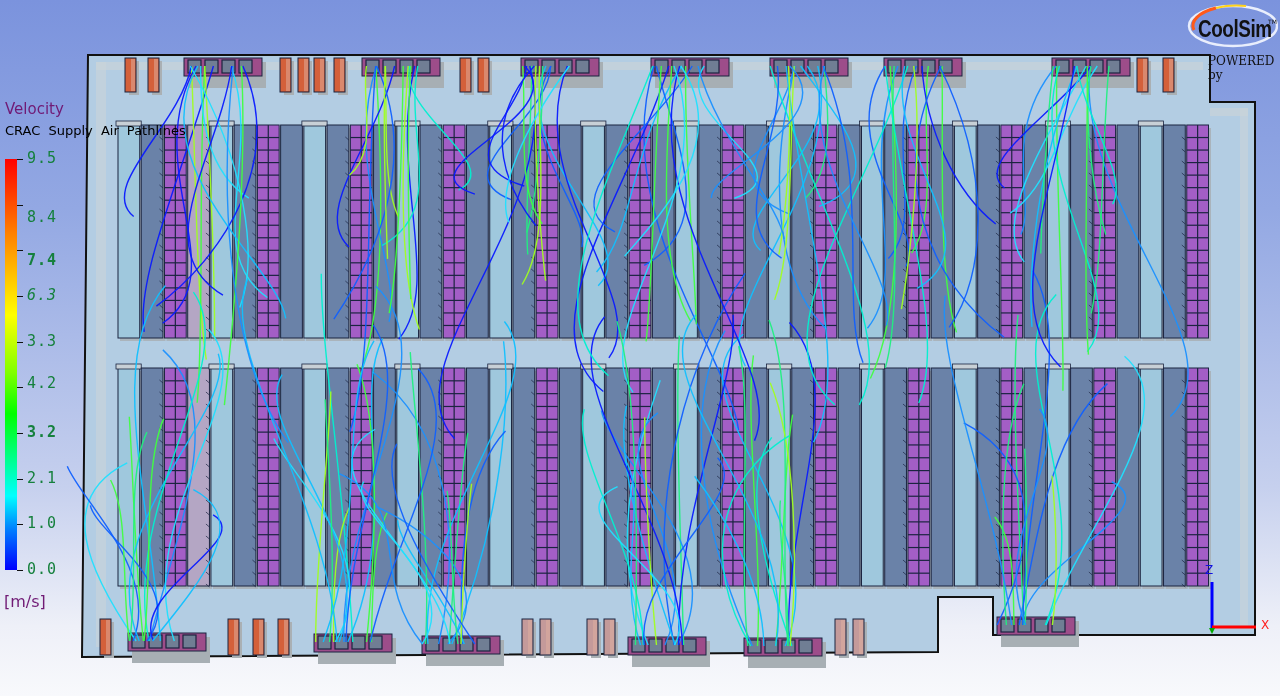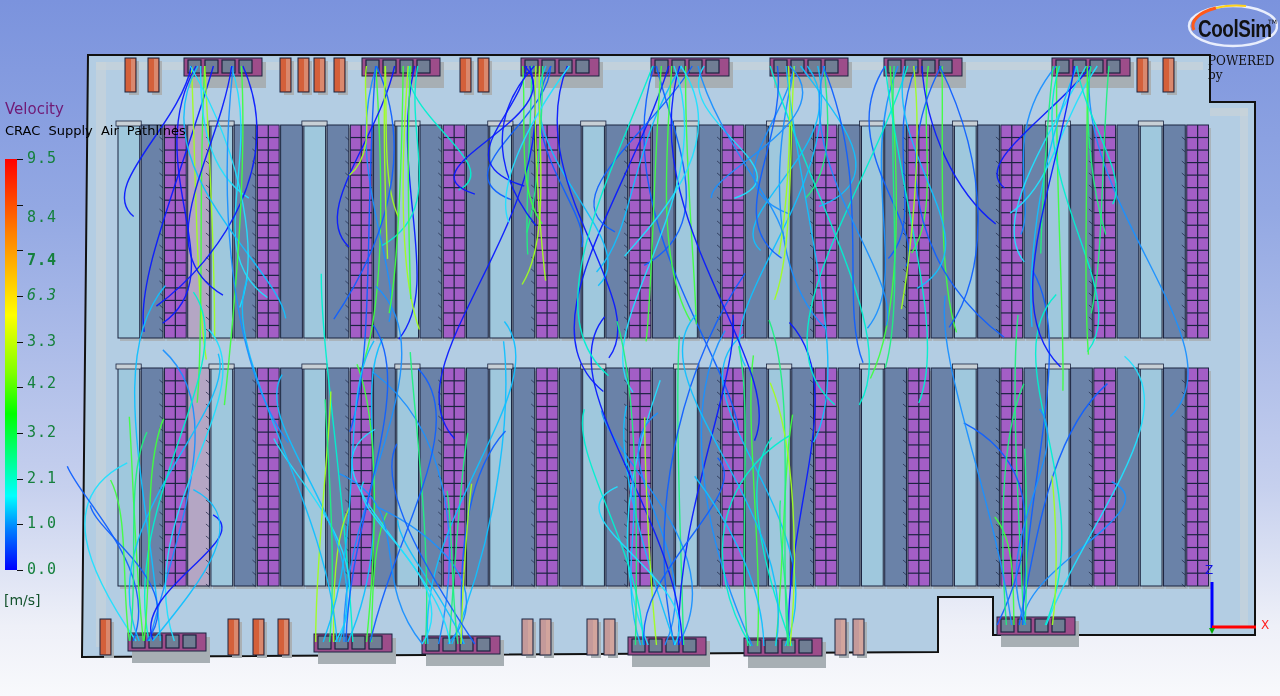--- a/index.html
+++ b/index.html
@@ -6,21 +6,21 @@
   body{width:1280px;height:696px;overflow:hidden;position:relative;
     background:linear-gradient(180deg,#7b93dd 0%,#93a8e3 30%,#c6d0ee 70%,#eef0f8 90%,#f8f9fc 100%);
     font-family:"DejaVu Sans","Liberation Sans",sans-serif;}
   #scene{position:absolute;left:0;top:0;}
   .legend-title{position:absolute;left:5px;top:100px;font-size:15px;color:#701a75;}
   .legend-sub{position:absolute;left:5px;top:123px;font-size:13px;color:#000000;white-space:nowrap;word-spacing:4px;}
   .colorbar{position:absolute;left:5px;top:159px;width:12px;height:411px;
     background:linear-gradient(180deg,#ff0000 0%,#ff8000 18%,#ffff00 38%,#80ff00 52%,#00ff00 62%,#00ff80 72%,#00ffff 82%,#0080ff 90%,#0000ff 100%);}
   .tick{position:absolute;left:17px;width:6px;height:1px;background:#111;}
   .tick-label{position:absolute;left:27px;font-family:"DejaVu Sans Mono","Liberation Mono",monospace;font-size:15px;color:#15803d;letter-spacing:1px;}
-  .units{position:absolute;left:4px;top:592px;font-size:14px;color:#14532d;}
+  .units{position:absolute;left:4px;top:592px;font-size:16px;color:#701a75;}
   .logo{position:absolute;left:1186px;top:2px;width:92px;height:46px;}
   .logo .pow{position:absolute;left:22px;top:6px;font-family:"DejaVu Serif","Liberation Serif",serif;font-size:12px;color:#111;margin-top:46px;}
   .logo .name{position:absolute;left:12px;top:14px;font-family:"Liberation Sans",sans-serif;font-weight:bold;font-size:23px;color:#111;transform:scaleX(0.82);transform-origin:left;letter-spacing:-0.5px;}
   .logo .tm{position:absolute;left:82px;top:16px;font-size:6px;color:#111;}
   .axis-z{position:absolute;left:1205px;top:563px;font-size:12px;color:#1010e0;}
   .axis-x{position:absolute;left:1261px;top:618px;font-size:12px;color:#ff2020;}
 </style>
 </head>
 <body>
 
@@ -1448,21 +1448,21 @@
     <div class="tick-label" style="top: 194.667px; margin-top: 13px;">8.4</div>
     <div class="tick" style="top: 250.333px;"></div>
     <div class="tick-label" style="top: 251px; font-weight: bold;">7.4</div>
     <div class="tick" style="top: 296px;"></div>
     <div class="tick-label" style="top: 286px; font-style: italic;">6.3</div>
     <div class="tick" style="top: 341.667px;"></div>
     <div class="tick-label" style="top: 331.667px;">3.3</div>
     <div class="tick" style="top: 387.333px;"></div>
     <div class="tick-label" style="top: 374px;">4.2</div>
     <div class="tick" style="top: 433px;"></div>
-    <div class="tick-label" style="top: 423px;">3.2</div>
+    <div class="tick-label" style="top: 423px; font-weight: bold;">3.2</div>
     <div class="tick" style="top: 478.667px;"></div>
     <div class="tick-label" style="top: 468.667px;">2.1</div>
     <div class="tick" style="top: 524.333px;"></div>
     <div class="tick-label" style="top: 514.333px;">1.0</div>
     <div class="tick" style="top: 570px;"></div>
     <div class="tick-label" style="top: 560px;">0.0</div>
   </div>
 <div class="units">[m/s]</div>
 
 <div class="logo">

